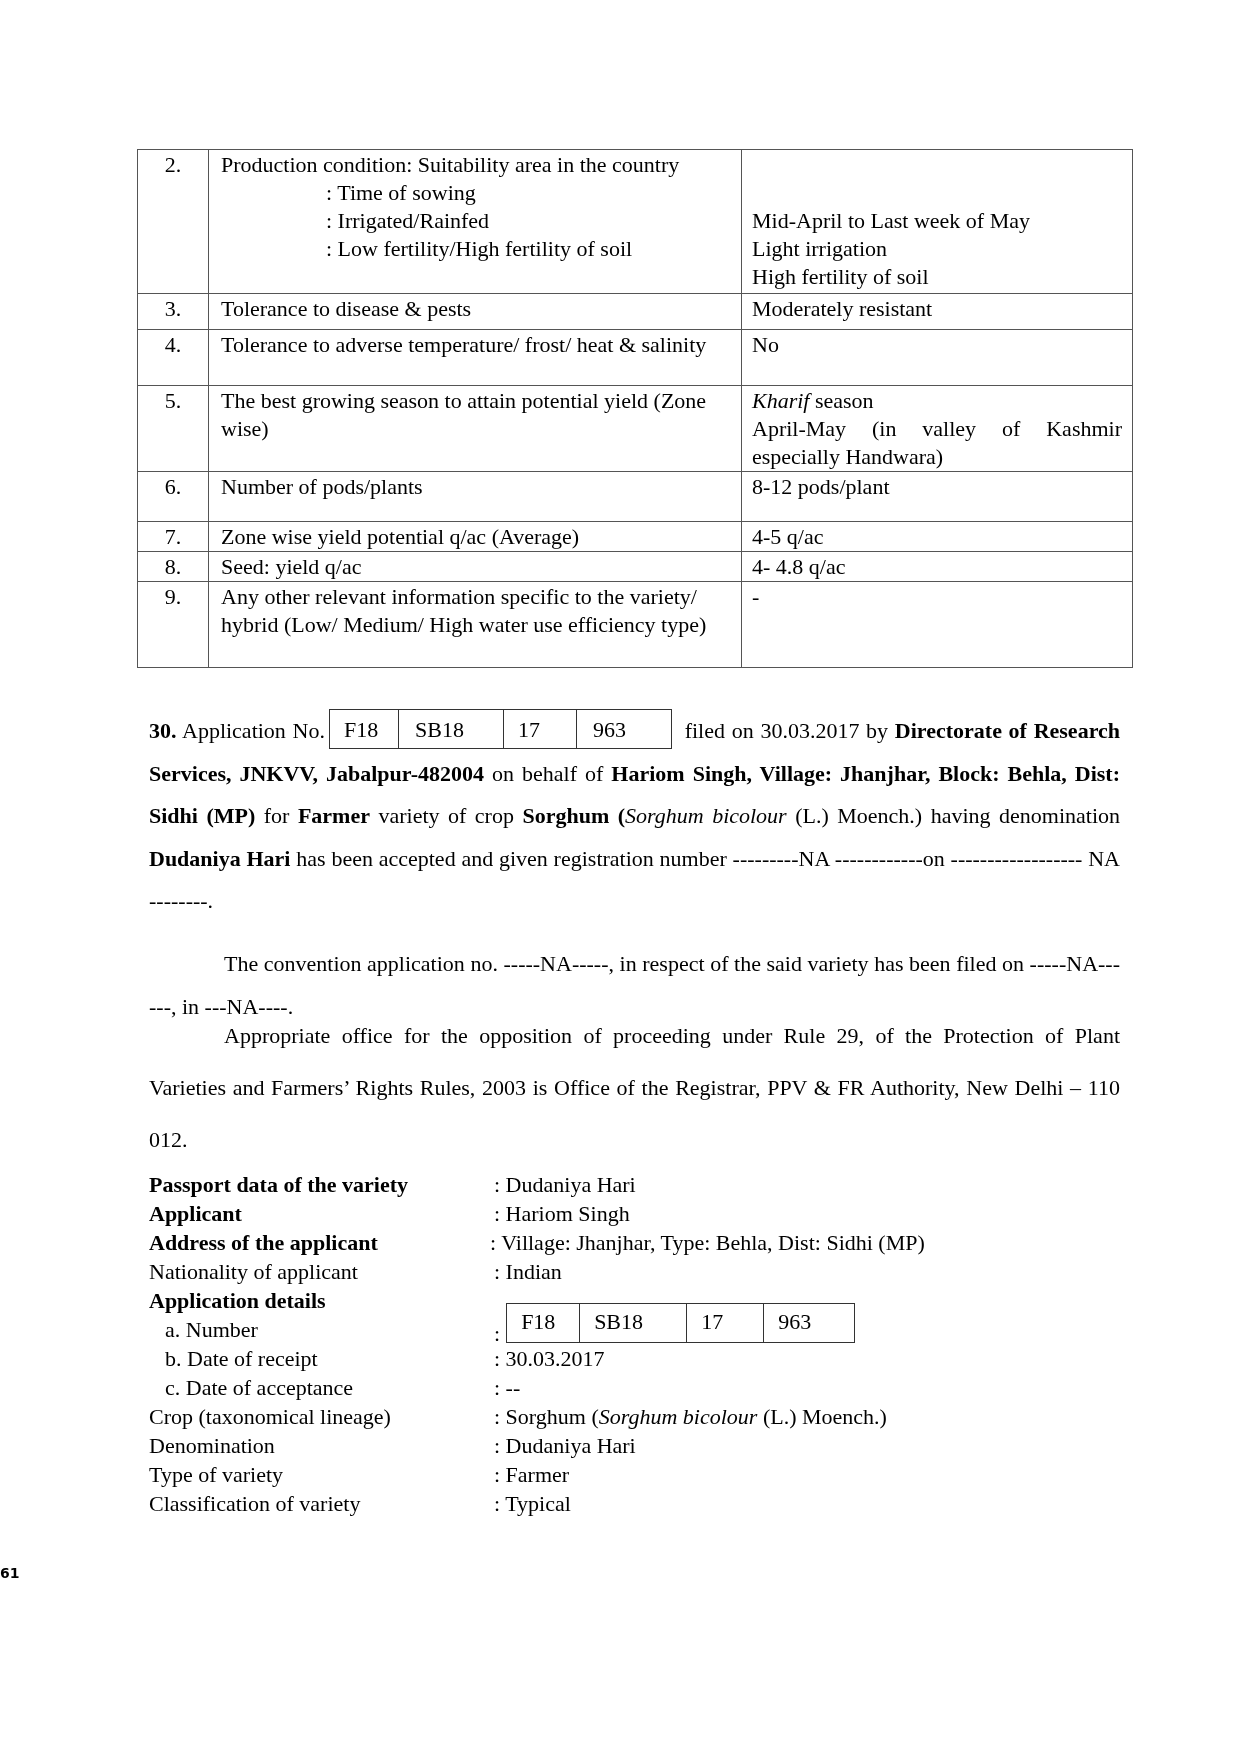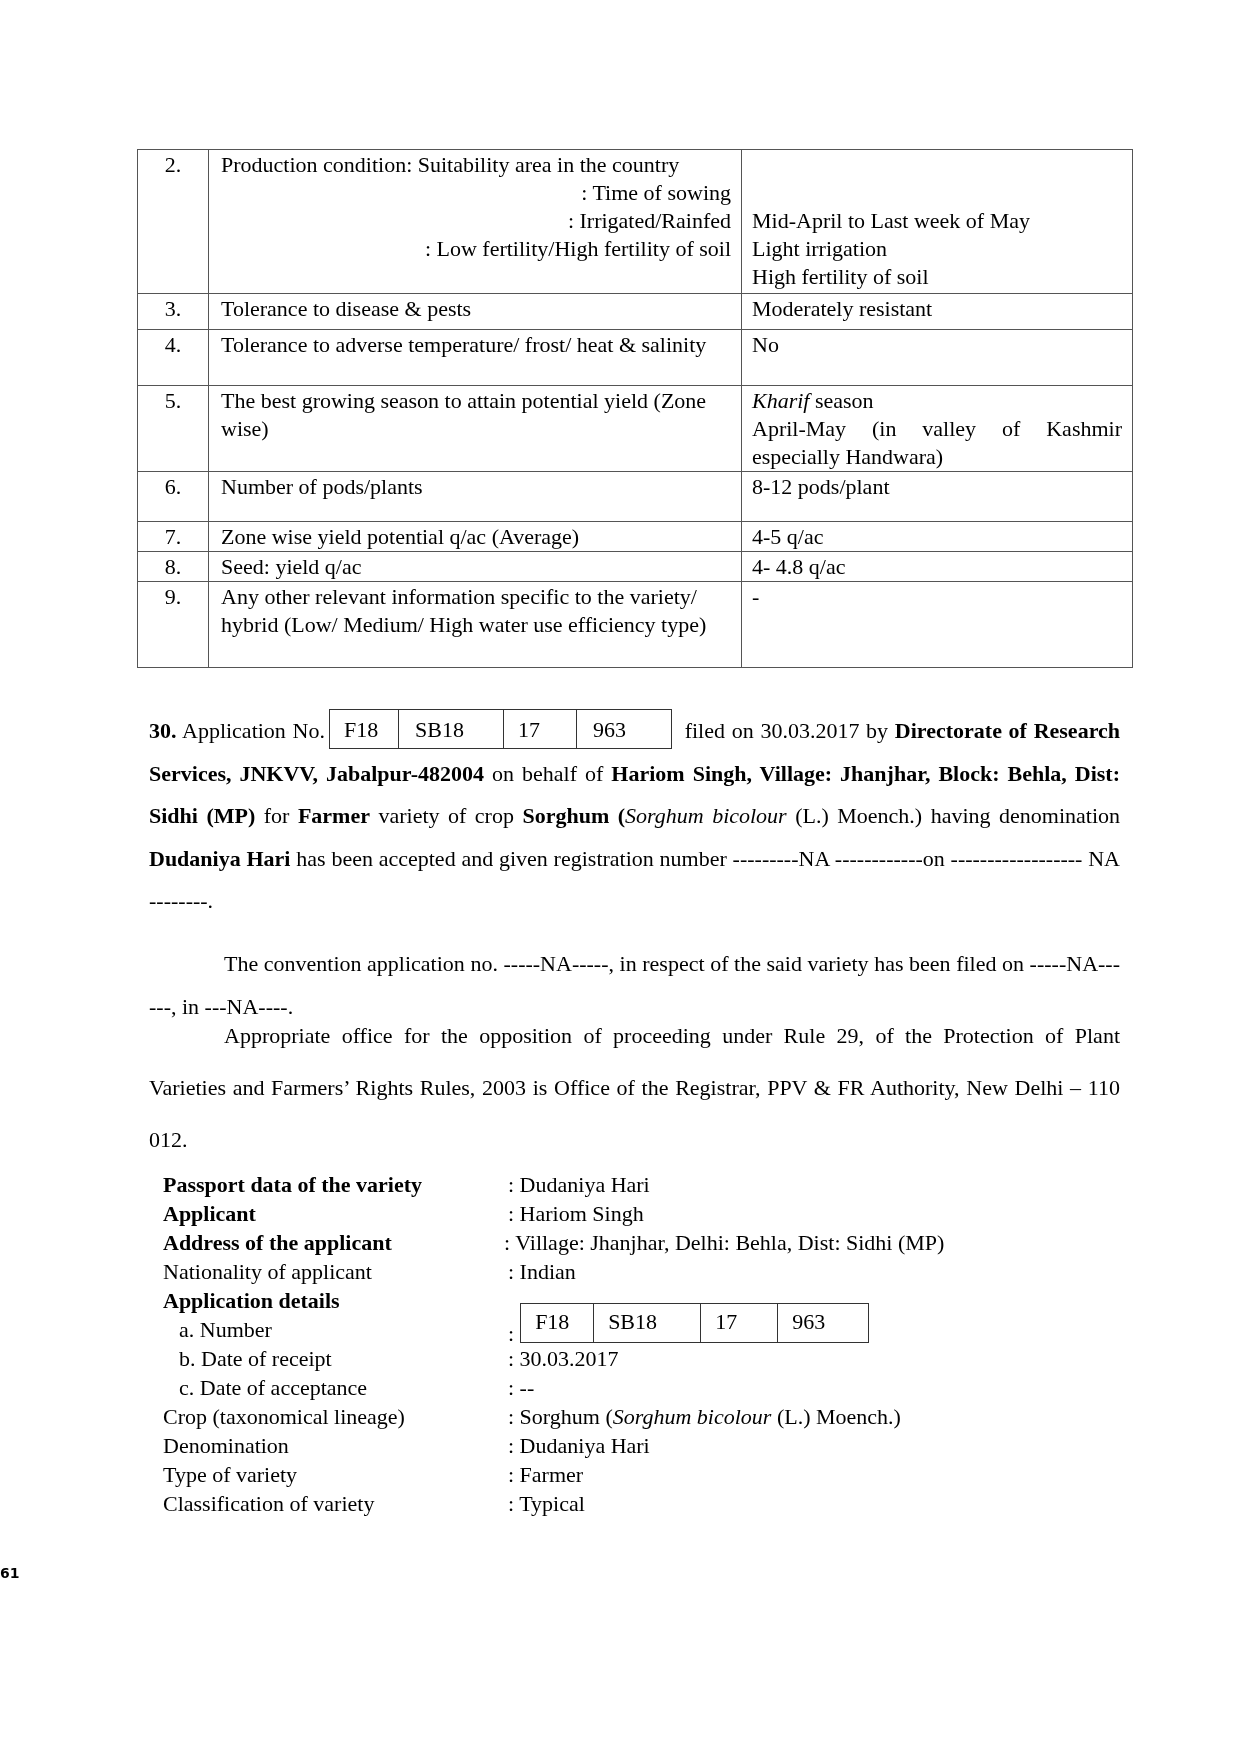--- a/index.html
+++ b/index.html
@@ -7,21 +7,21 @@
          font-family: "Liberation Serif", "DejaVu Serif", serif; color: #000; }
   .page { position: absolute; left: 0; top: 0; width: 1240px; height: 1754px; }
 
   
   table.spec { position: absolute; left: 137px; top: 149px; width: 996px;
                border-collapse: collapse; font-size: 22px; line-height: 28px; }
   table.spec td { border: 1.5px solid #555; vertical-align: top; padding: 1px 10px 0 10px; }
   table.spec td.num { width: 62px; text-align: center; padding: 1px 4px 0 4px; }
   table.spec td.param { width: 510px; padding-left: 12px; margin-left: 30px; }
   table.spec td.val { padding-left: 10px; }
-  .sub { padding-left: 105px; display: block; text-align: right; }
+  .sub { padding-left: 105px; display: block; }
   .line { display: block; }
   .just { text-align: justify; text-align-last: left; }
   tr.r2 td { height: 142px; }
   tr.r3 td { height: 34px; }
   tr.r4 td { height: 54px; }
   tr.r5 td { height: 84px; }
   tr.r6 td { height: 48px; }
   tr.r7 td { height: 27px; }
   tr.r8 td { height: 27px; }
   tr.r9 td { height: 84px; }
@@ -37,21 +37,21 @@
                  line-height: 32px; }
   .appbox span:last-child { border-right: none; }
   .appbox span.w1 { width: 44px; padding: 4px 10px 0 14px; }
   .appbox span.w2 { width: 78px; padding: 4px 10px 0 16px; }
   .appbox span.w3 { width: 48px; padding: 4px 10px 0 14px; }
   .appbox span.w4 { width: 68px; padding: 4px 10px 0 16px; }
   b { font-weight: bold; }
   i { font-style: italic; }
 
   
-  .passport { position: absolute; left: 163px; top: 1170px; font-size: 22px; line-height: 29px; }
+  .passport { position: absolute; left: 149px; top: 1170px; font-size: 22px; line-height: 29px; }
   .prow { display: flex; height: 29px; }
   .plabel { width: 345px; }
   .plabel.ind { padding-left: 16px; width: 329px; }
   .pval { white-space: nowrap; }
   .pbold { font-weight: bold; }
   .numbox { display: inline-flex; border: 1.5px solid #333; height: 38px; margin-left: 6px;
             position: relative; top: -12px; }
   .numbox span { display: inline-block; border-right: 1.5px solid #333; line-height: 36px; padding-left: 14px; }
   .numbox span:last-child { border-right: none; }
   .numbox .b1 { width: 58px; }
@@ -142,21 +142,21 @@
     <div class="prow">
       <span class="plabel pbold">Passport data of the variety</span>
       <span class="pval">: Dudaniya Hari</span>
     </div>
     <div class="prow">
       <span class="plabel pbold">Applicant</span>
       <span class="pval">: Hariom Singh</span>
     </div>
     <div class="prow">
       <span class="plabel pbold">Address of the applicant</span>
-      <span class="pval" style="margin-left:-4px">: Village: Jhanjhar, Delhi: Behla, Dist: Sidhi (MP)</span>
+      <span class="pval" style="margin-left:-4px">: Village: Jhanjhar, Type: Behla, Dist: Sidhi (MP)</span>
     </div>
     <div class="prow">
       <span class="plabel">Nationality of applicant</span>
       <span class="pval">: Indian</span>
     </div>
     <div class="prow">
       <span class="plabel pbold">Application details</span>
       <span class="pval"></span>
     </div>
     <div class="prow">

